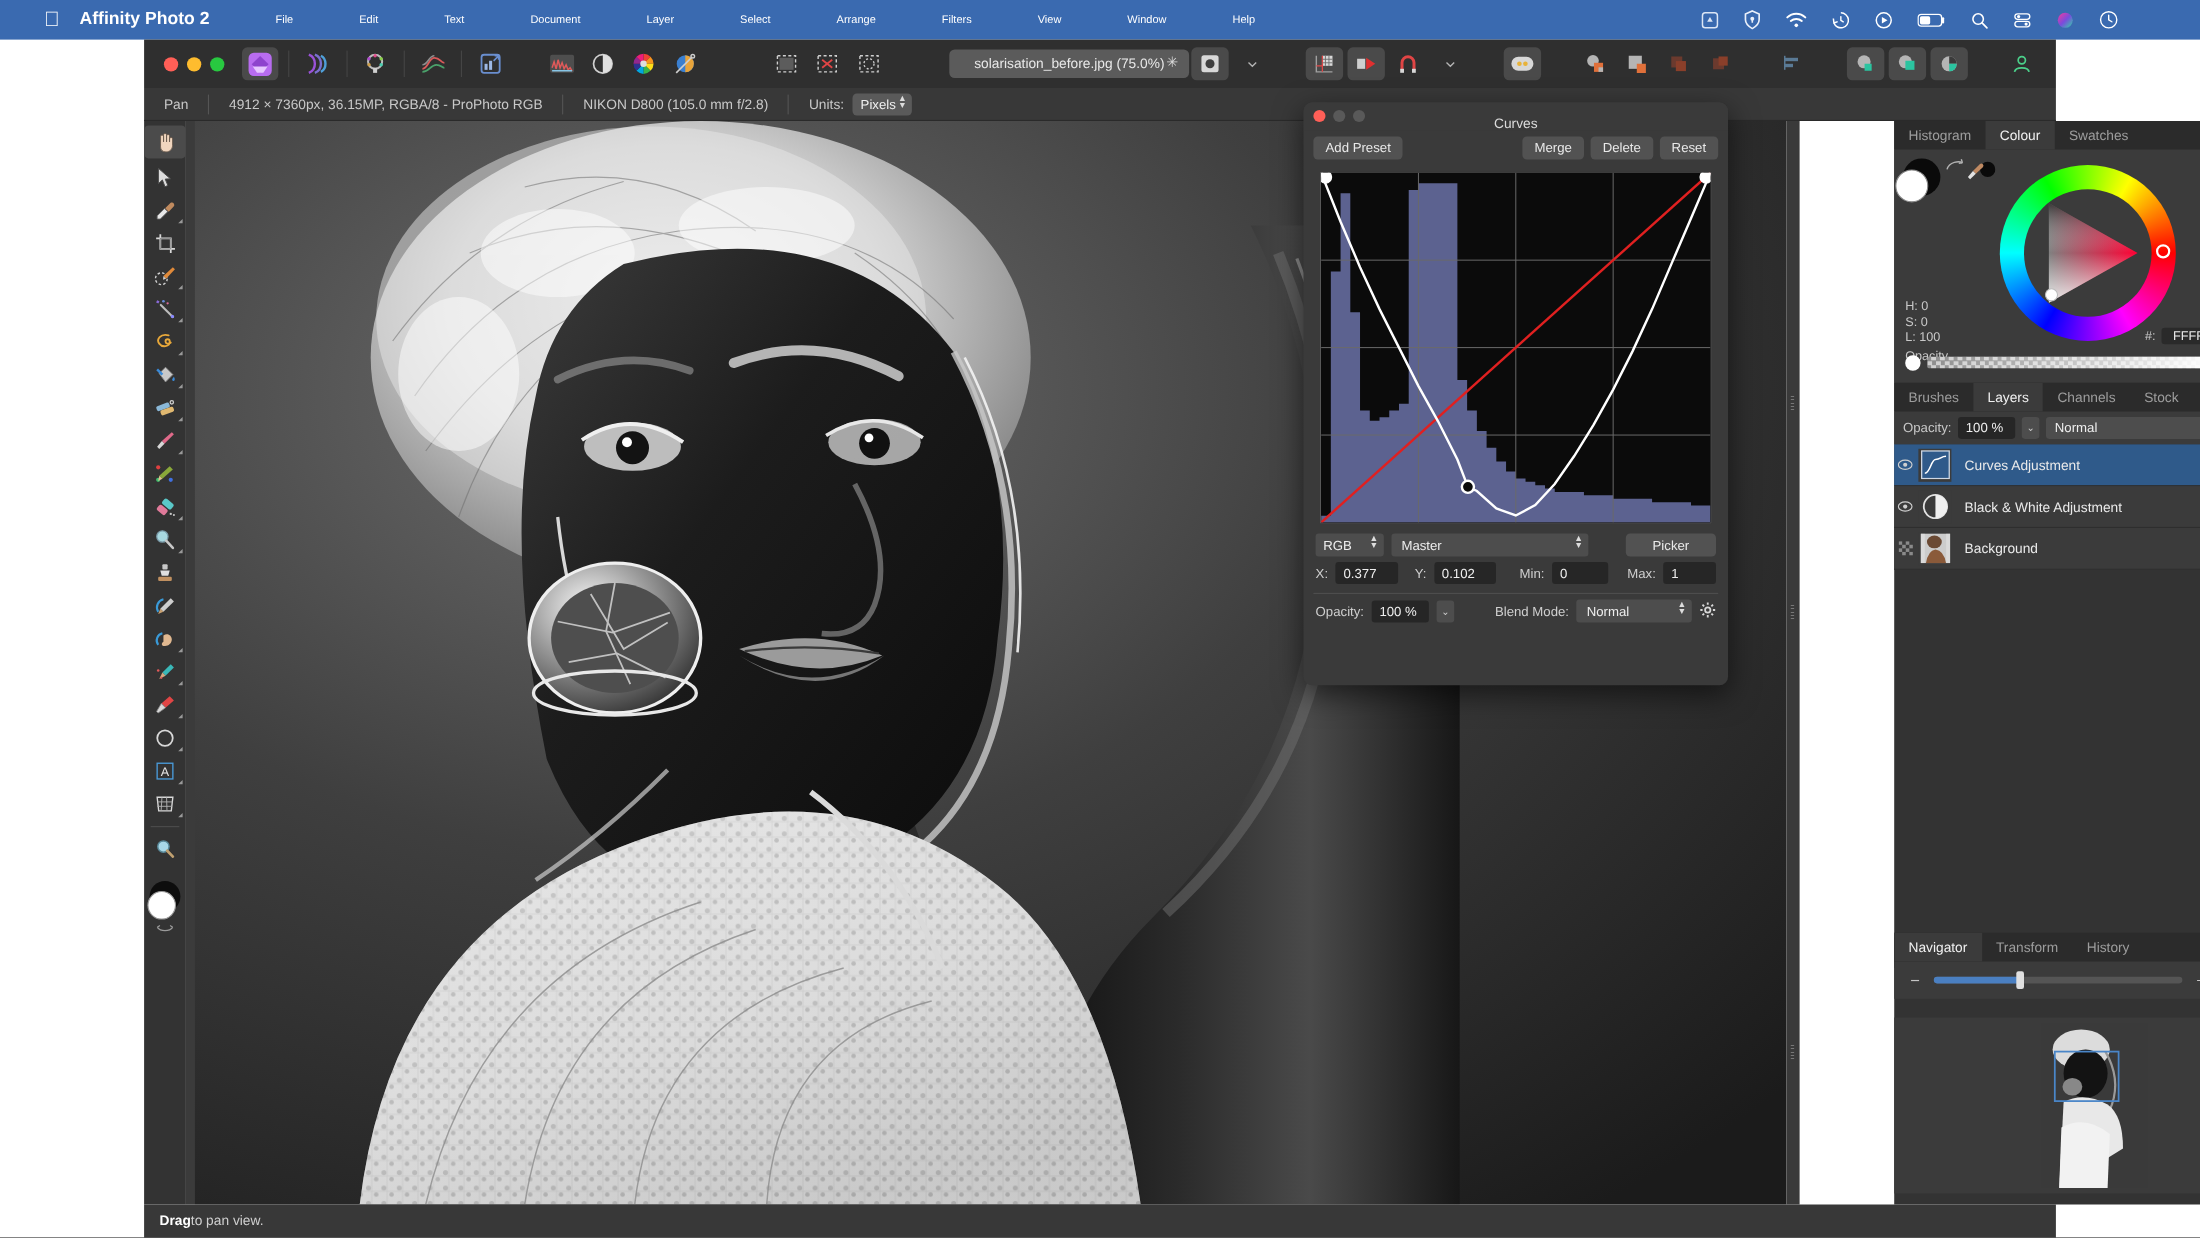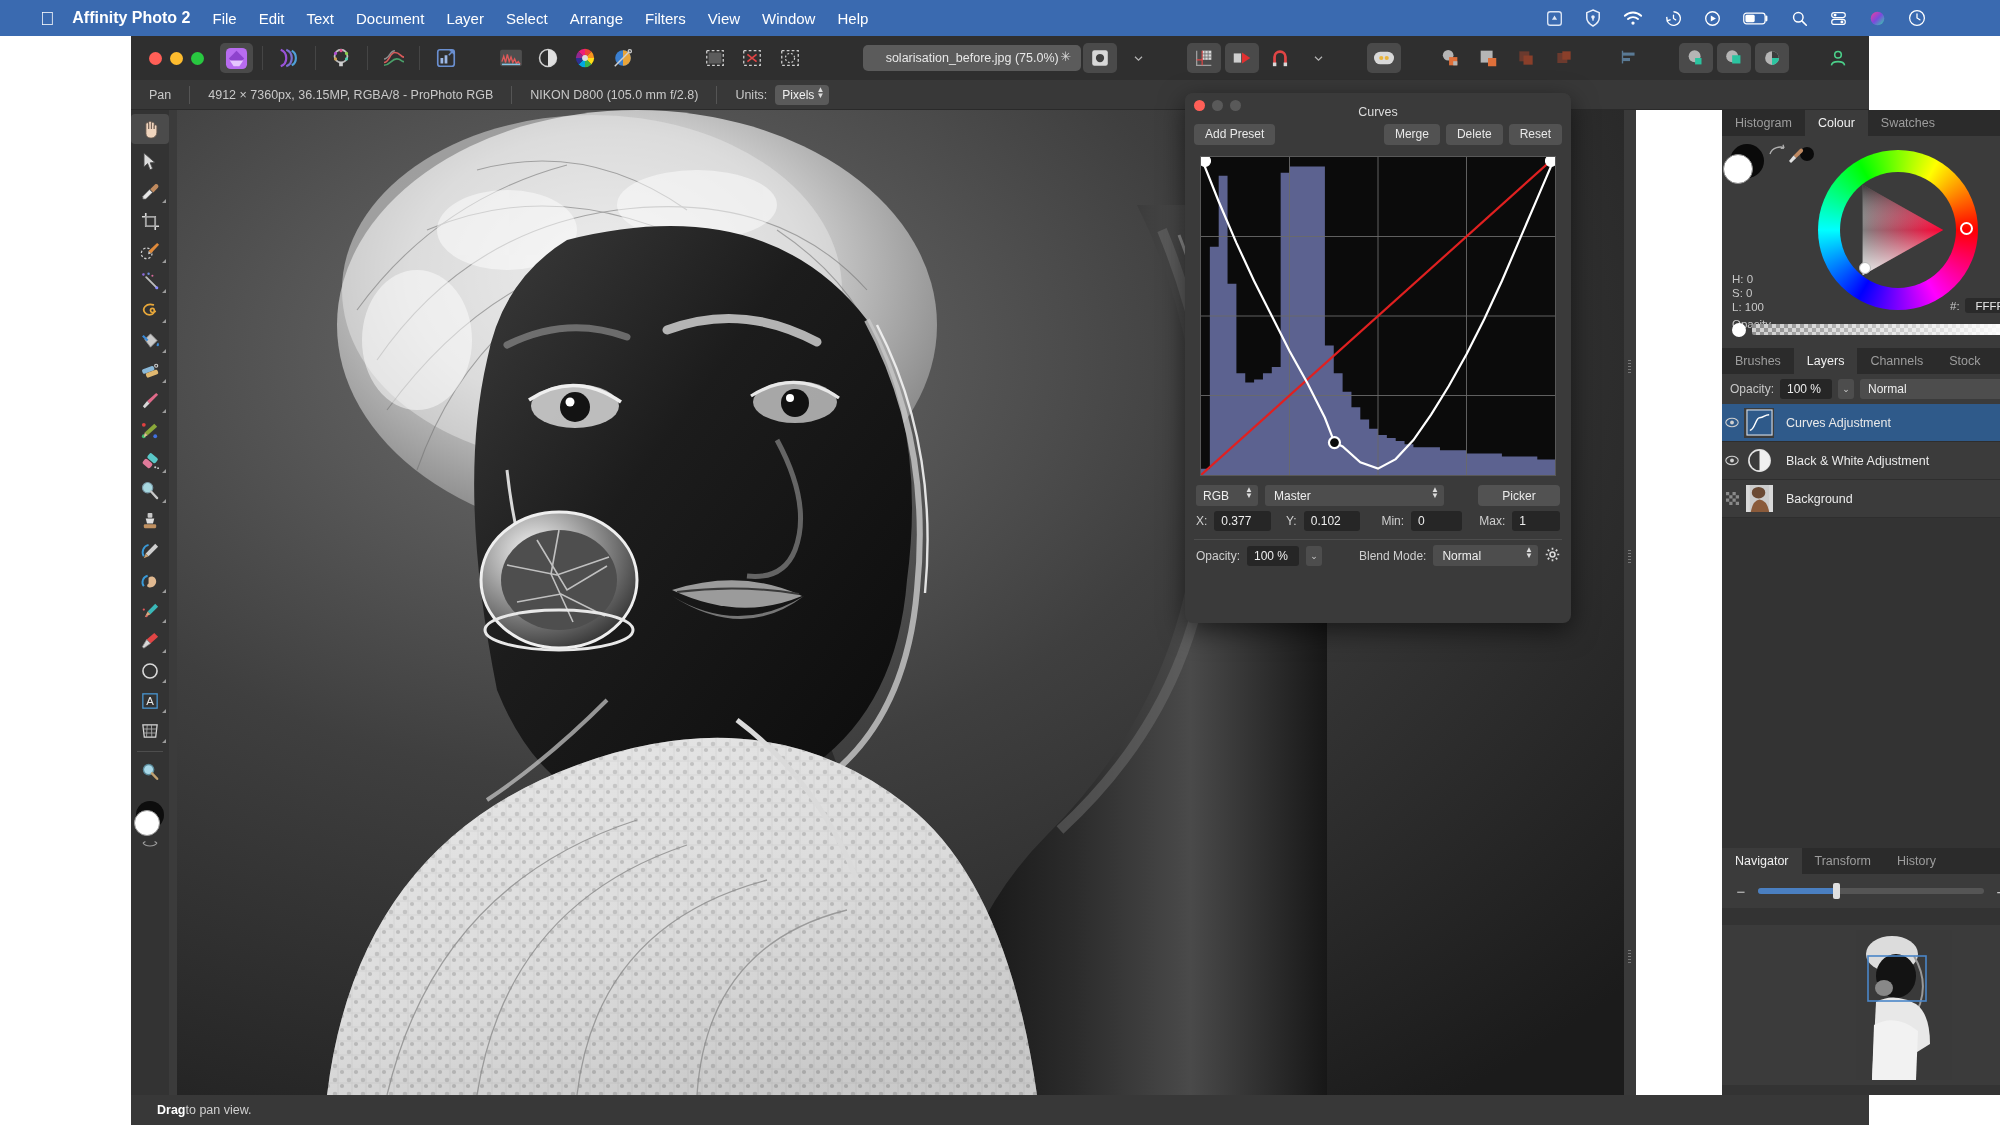--- a/index.html
+++ b/index.html
@@ -5,21 +5,21 @@
   * { box-sizing: border-box; margin:0; padding:0; }
   html,body{ width:2000px; height:1125px; overflow:hidden; background:#1e1e1e;
     font-family:"Liberation Sans", sans-serif; -webkit-font-smoothing:antialiased; }
   .app { position:relative; width:2000px; height:1125px; background:#ffffff; }
 
   
   .menubar{ position:absolute; left:0; top:0; width:2000px; height:36px;
     background:#3a6ab0; display:flex; align-items:center; padding:0 14px; color:#fff; }
   .menubar .apple{ font-size:19px; margin:0 18px 0 26px; line-height:1; }
   .menubar .appname{ font-weight:bold; font-size:16px; margin-right:22px; }
-  .menubar .mi{ font-size:15px; margin-right:22px; white-space:nowrap; }
+  .menubar .mi{ font-size:10px; margin-right:22px; white-space:nowrap;margin-left:38px; }
   .menubar .right{ margin-left:auto; display:flex; align-items:center; gap:22px; padding-right:60px; }
   .menubar .right svg{ display:block; }
 
   
   .toolbar{ position:absolute; left:131px; top:36px; width:1738px; height:44px;
     background:#2f2f2f; display:flex; align-items:center; padding:0 12px; }
   .traffic{ display:flex; gap:8px; align-items:center; margin:0 14px 0 6px; }
   .tl{ width:13px;height:13px;border-radius:50%; }
   .tl.r{background:#ff5f57;} .tl.y{background:#febc2e;} .tl.g{background:#28c840;}
   .tbtn{ width:34px;height:30px;border-radius:5px; display:flex;align-items:center;justify-content:center;
@@ -143,21 +143,21 @@
     display:flex;align-items:center;padding-left:7px;position:relative; }
   .selbig{ flex:1;height:21px;background:#4d4d4d;border-radius:3px;color:#eee;font-size:12px;
     display:flex;align-items:center;padding-left:9px;position:relative; }
   .pickerbtn{ width:82px;height:21px;background:#525252;border-radius:4px;color:#eaeaea;font-size:12px;
     display:flex;align-items:center;justify-content:center;margin-left:27px; }
   .cfield{ height:20px;background:#262626;border-radius:3px;color:#eee;font-size:12px;
     display:flex;align-items:center;padding-left:7px; }
 
   
   .statusbar{ position:absolute; left:131px; top:1095px; width:1738px; height:30px; background:#383838;
-    display:flex;align-items:center; padding-left:26px; color:#cfcfcf; font-size:12.5px; }
+    display:flex;align-items:center; padding-left:14px; color:#cfcfcf; font-size:12.5px; }
   .statusbar b{ color:#fff; }
 
   .blackframe-l{ position:absolute; left:0; top:36px; width:131px; height:1089px; background:#ffffff; }
   .blackframe-r{ position:absolute; left:1869px; top:36px; width:131px; height:1089px; background:#ffffff; }
 </style>
 </head>
 <body>
 
 <div class="app">
 

